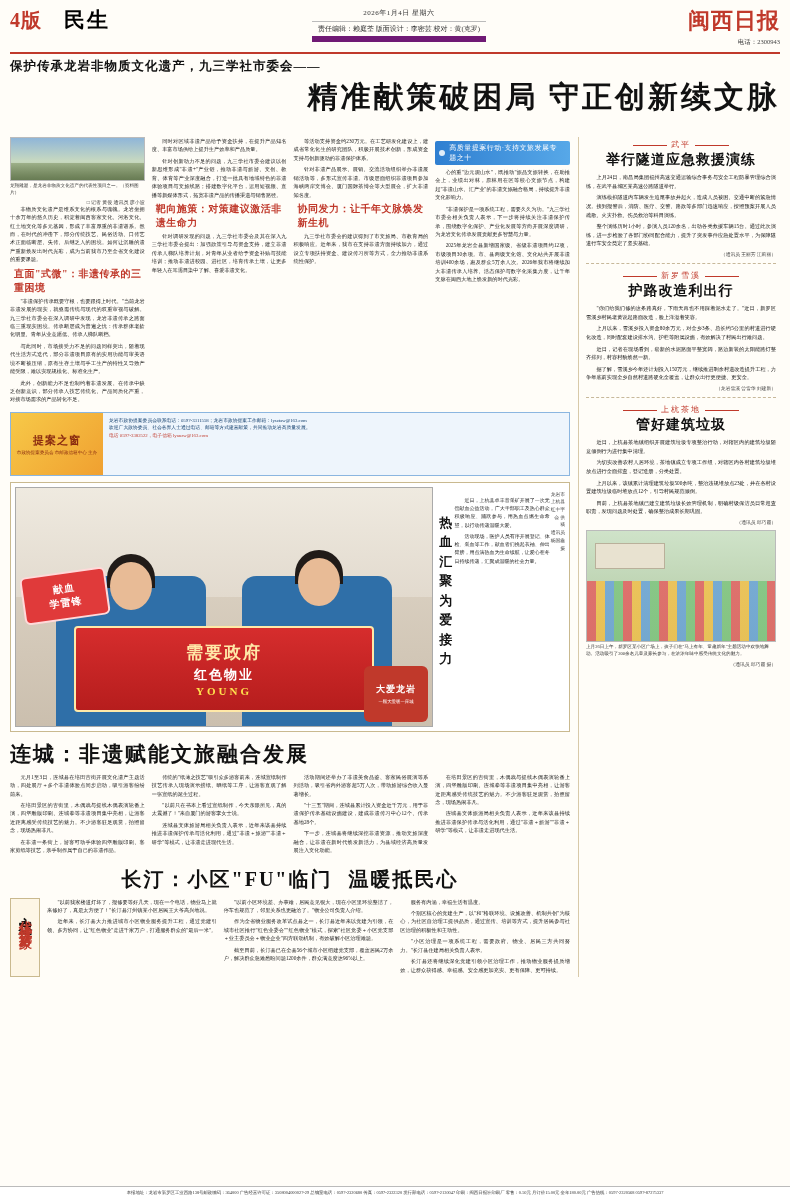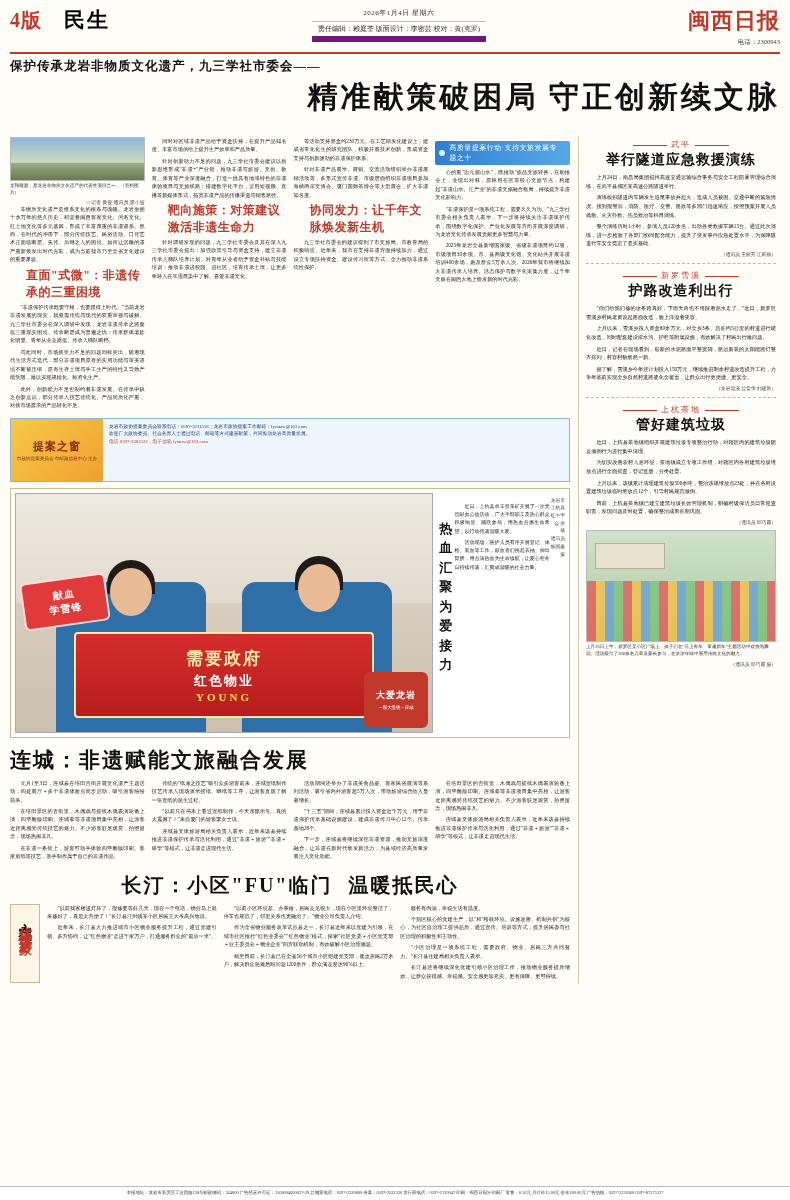--- a/index.html
+++ b/index.html
@@ -33,21 +33,21 @@
   .headline-main { font-size:30px; font-weight:bold; letter-spacing:3px; text-align:right; margin:2px 0 19px 0; }
 
   
   .cols { display:flex; gap:8px; }
   .left-zone { width:560px; }
   .right-zone { width:198px; border-left:1px solid #d8c9a8; padding-left:7px; }
 
   
   .ctext { font-size:5.2px; line-height:1.62; text-align:justify; color:#1a1a1a; }
   .ctext p { margin:0 0 3px 0; text-indent:2em; }
-  .sub-h { font-size:12px; font-weight:bold; color:#c0392b; margin:3px 0 2px 16px; letter-spacing:0.5px;}
+  .sub-h { font-size:10px; font-weight:bold; color:#c0392b; margin:3px 0 2px 4px; letter-spacing:0.5px;}
 
   .four { display:flex; gap:7px; }
   .four > div { flex:1; }
 
   
   .photo-small { width:100%; height:44px; background:linear-gradient(180deg,#8fb6d8,#c8d9c0 55%,#9fb089); border:1px solid #bbb; position:relative; overflow:hidden;}
   .photo-small::after{content:"";position:absolute;left:0;bottom:0;width:100%;height:40%;background:linear-gradient(180deg,rgba(120,140,90,.5),rgba(90,110,70,.8));}
   .cap { font-size:4.6px; color:#333; margin-top:2px; line-height:1.5; }
 
   

